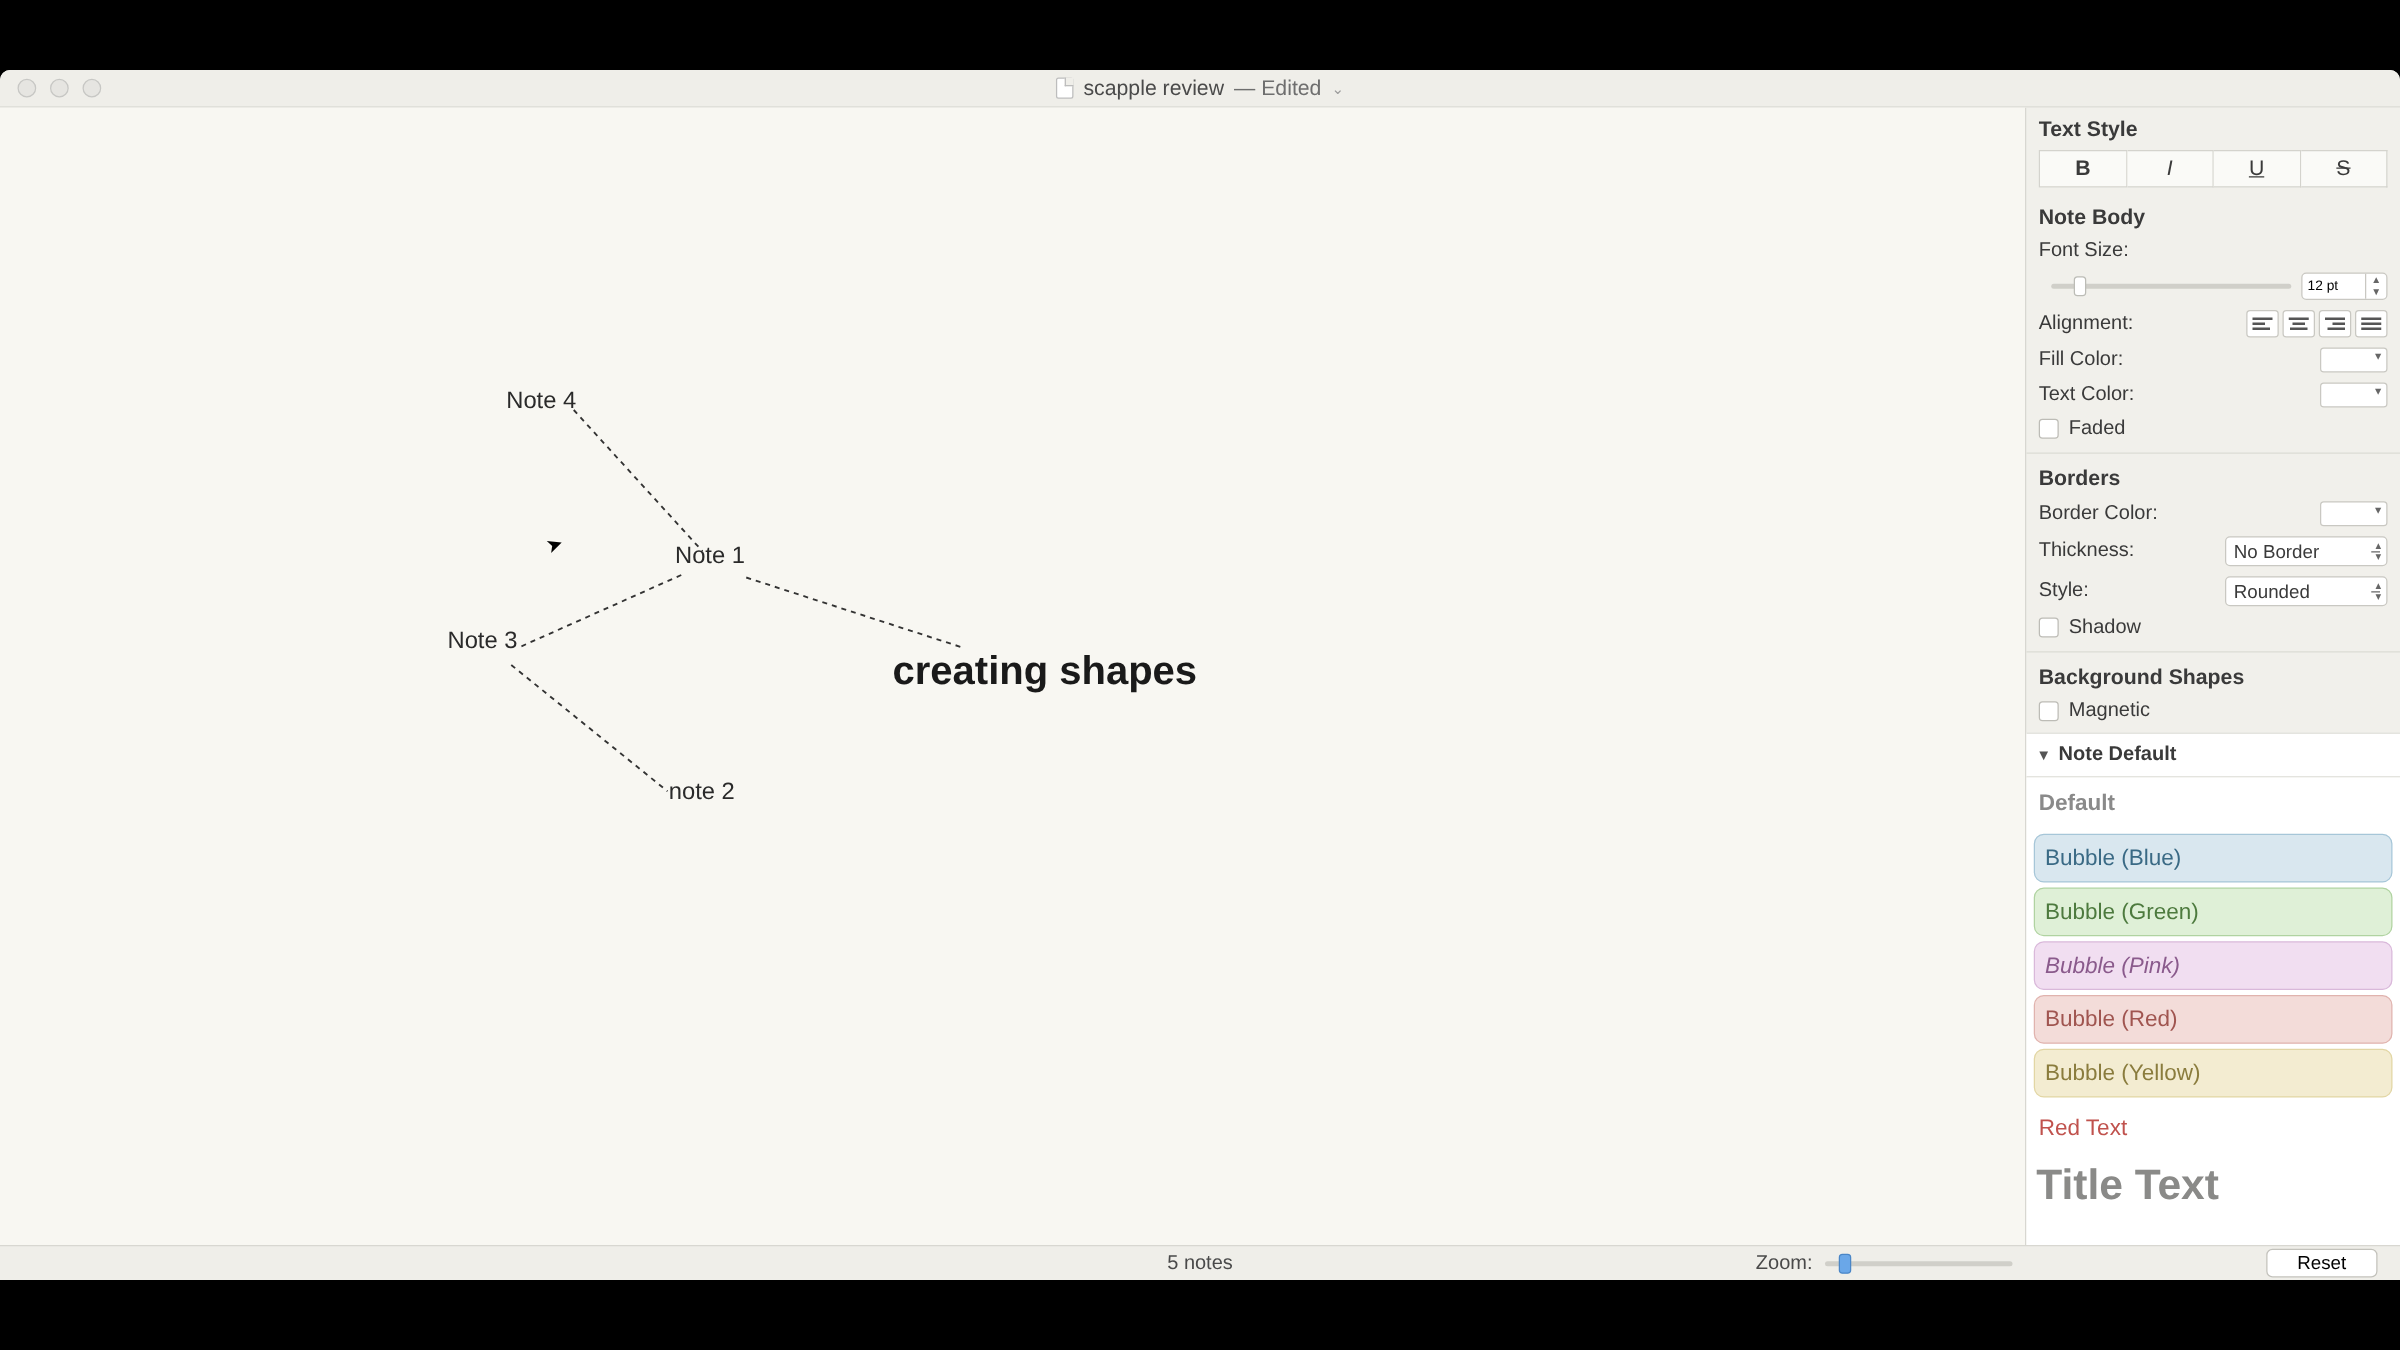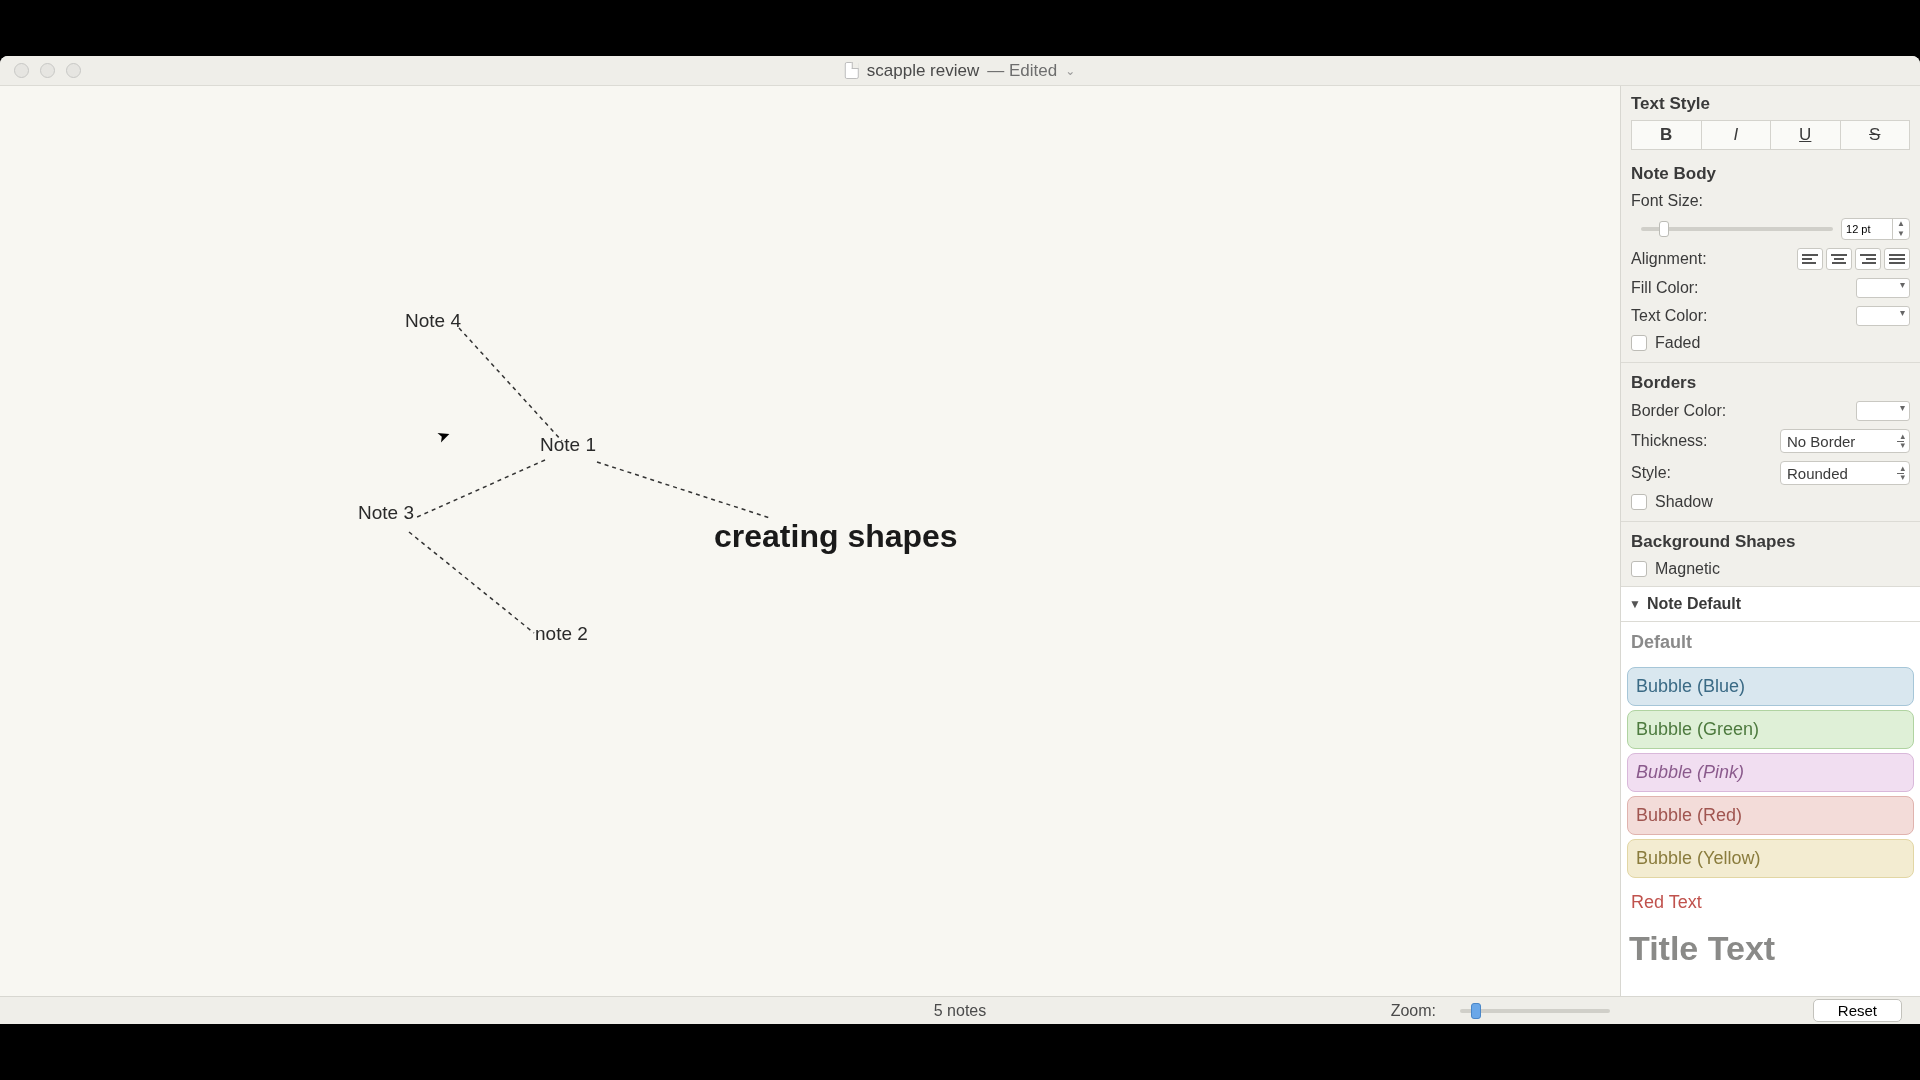--- a/index.html
+++ b/index.html
@@ -143,21 +143,21 @@
 .b-yellow { background:#f3ecd1; border-color:#e2d6a4; color:#8a7c3d; }
 .style-item.redtext { color:#c0524d; }
 .style-item.titletext { font-size:34px; font-weight:700; color:#8a8a88; padding:6px 8px 10px; }
 
 .statusbar {
   height:28px; background:#efeee9; border-top:1px solid #d8d7d1;
   display:flex; align-items:center; font-size:16px; color:#4a4a4a;
   position:relative;
 }
 .statusbar .note-count { position:absolute; left:50%; transform:translateX(-50%); }
-.statusbar .zoom-group { position:absolute; right:310px; display:flex; align-items:center; gap:24px; }
+.statusbar .zoom-group { position:absolute; right:310px; display:flex; align-items:center; gap:10px; }
 .statusbar input[type=range].zoom {
   -webkit-appearance:none; width:150px; height:4px; background:#d0cfc9; border-radius:2px;
 }
 .statusbar input[type=range].zoom::-webkit-slider-thumb { -webkit-appearance:none; width:10px; height:16px; background:#6aa7e8; border:1px solid #4a86c7; border-radius:3px; }
 .reset-btn {
   position:absolute; right:18px; padding:2px 24px; border:1px solid #c3c2bc; background:#fff; border-radius:5px; font-size:15px; cursor:pointer;
 }
 </style>
 </head>
 <body>

